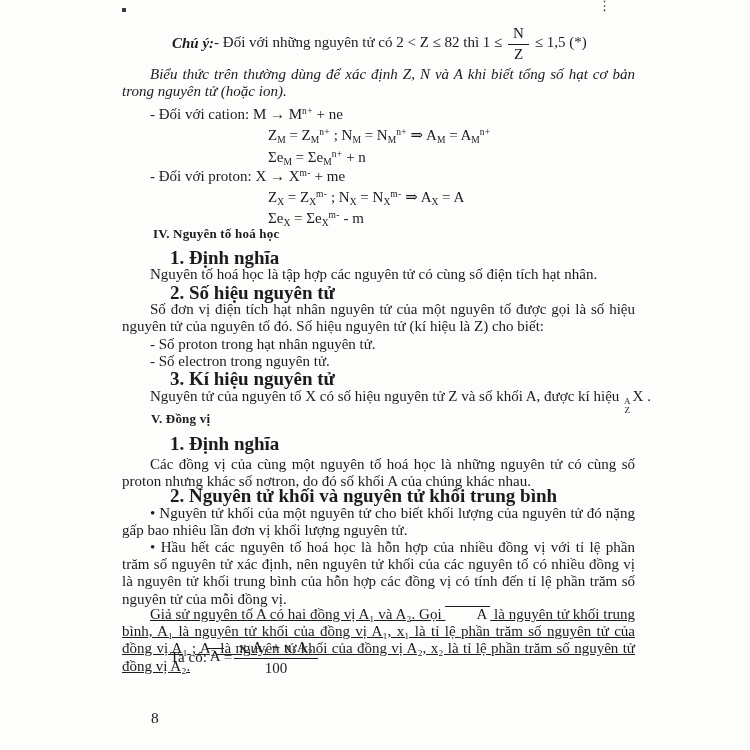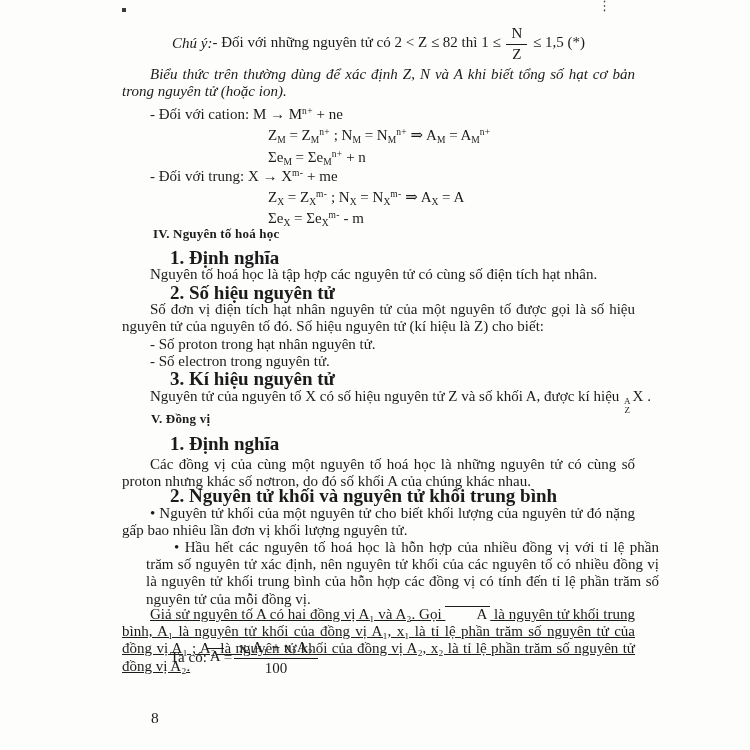--- a/index.html
+++ b/index.html
@@ -6,21 +6,21 @@
   body{
     width:750px;height:750px;position:relative;overflow:hidden;
     background:#fdfdfc;color:#1b1b1b;
     font-family:"Liberation Serif","DejaVu Serif",serif;
     font-size:15px;line-height:17.2px;
   }
   .blk{position:absolute;}
   .para{width:513px;text-align:justify;text-indent:28px;}
   .sec-title{font-weight:bold;font-size:13px;letter-spacing:.2px;}
   .sub-title{font-weight:bold;font-size:19px;}
-  .bi{font-weight:normal;font-style:italic;}
+  .bi{font-weight:bold;font-style:italic;}
   .fline{white-space:nowrap;}
   sup{font-size:9.5px;vertical-align:5px;letter-spacing:.3px;}
   sub{font-size:9.5px;vertical-align:-3px;}
   .frac{display:inline-block;text-align:center;vertical-align:middle;margin:0 2px;}
   .frac .num{display:block;border-bottom:1.4px solid #1b1b1b;padding:0 5px 1px 5px;}
   .frac .den{display:block;padding-top:1px;}
   .over{display:inline-block;border-top:1.4px solid #1b1b1b;padding:0 3px;line-height:15px;margin-top:-4px;}
   .ostack{display:inline-flex;flex-direction:column;align-items:center;font-size:9px;line-height:9px;vertical-align:-3px;margin:0 2px 0 1px;}
   .vcenter{display:flex;align-items:center;}
   .artifact{position:absolute;color:#2a2a2a;}
@@ -37,21 +37,21 @@
 <div class="blk vcenter" style="left:122px;top:24px;height:40px;padding-left:50px;">
   <span class="bi">Chú ý:</span>
     <span class="fline"><span> - Đối với những nguyên tử có 2 &lt; Z ≤ 82 thì 1 ≤ </span><span class="frac"><span class="num">N</span><span class="den">Z</span></span><span> ≤ 1,5  (*)</span></span>
 </div>
 
 <div class="blk para" style="left:122px;top:66px;font-style:italic;">Biểu thức trên thường dùng để xác định Z, N và A khi biết tổng số hạt cơ bản trong nguyên tử (hoặc ion).</div>
 
 <div class="blk fline" style="left:150px;top:103px;"><span>- Đối với cation:  M → M</span><sup>n+</sup><span> + ne</span></div>
 <div class="blk fline" style="left:268px;top:124px;"><span>Z</span><sub>M</sub><span> = Z</span><sub>M</sub><sup>n+</sup><span> ; N</span><sub>M</sub><span> = N</span><sub>M</sub><sup>n+</sup><span> ⇒ A</span><sub>M</sub><span> = A</span><sub>M</sub><sup>n+</sup></div>
 <div class="blk fline" style="left:268px;top:146px;"><span>Σe</span><sub>M</sub><span> = Σe</span><sub>M</sub><sup>n+</sup><span> + n</span></div>
-<div class="blk fline" style="left:150px;top:165px;"><span>- Đối với trung:  X → X</span><sup>m-</sup><span> + me</span></div>
+<div class="blk fline" style="left:150px;top:165px;"><span>- Đối với proton:  X → X</span><sup>m-</sup><span> + me</span></div>
 <div class="blk fline" style="left:268px;top:186px;"><span>Z</span><sub>X</sub><span> = Z</span><sub>X</sub><sup>m-</sup><span> ; N</span><sub>X</sub><span> = N</span><sub>X</sub><sup>m-</sup><span> ⇒ A</span><sub>X</sub><span> = A</span></div>
 <div class="blk fline" style="left:268px;top:207px;"><span>Σe</span><sub>X</sub><span> = Σe</span><sub>X</sub><sup>m-</sup><span> - m</span></div>
 
 <div class="blk sec-title" style="left:153px;top:225px;">IV. Nguyên tố hoá học</div>
 <div class="blk sub-title" style="left:170px;top:249px;">1. Định nghĩa</div>
 <div class="blk" style="left:150px;top:266px;">Nguyên tố hoá học là tập hợp các nguyên tử có cùng số điện tích hạt nhân.</div>
 <div class="blk sub-title" style="left:170px;top:284px;">2. Số hiệu nguyên tử</div>
 <div class="blk para" style="left:122px;top:301px;">Số đơn vị điện tích hạt nhân nguyên tử của một nguyên tố được gọi là số hiệu nguyên tử của nguyên tố đó. Số hiệu nguyên tử (kí hiệu là Z) cho biết:</div>
 <div class="blk" style="left:150px;top:336px;">- Số proton trong hạt nhân nguyên tử.</div>
 <div class="blk" style="left:150px;top:353px;">- Số electron trong nguyên tử.</div>
@@ -59,21 +59,21 @@
 <div class="blk" style="left:150px;top:388px;"><span>Nguyên tử của nguyên tố X có số hiệu nguyên tử Z và số khối A, được kí hiệu </span><span class="ostack">
       <span>A</span>
       <span>Z</span>
     </span><span>X .</span></div>
 
 <div class="blk sec-title" style="left:151px;top:410px;">V. Đồng vị</div>
 <div class="blk sub-title" style="left:170px;top:435px;">1. Định nghĩa</div>
 <div class="blk para" style="left:122px;top:456px;">Các đồng vị của cùng một nguyên tố hoá học là những nguyên tử có cùng số proton nhưng khác số nơtron, do đó số khối A của chúng khác nhau.</div>
 <div class="blk sub-title" style="left:170px;top:487px;">2. Nguyên tử khối và nguyên tử khối trung bình</div>
 <div class="blk para" style="left:122px;top:505px;">• Nguyên tử khối của một nguyên tử cho biết khối lượng của nguyên tử đó nặng gấp bao nhiêu lần đơn vị khối lượng nguyên tử.</div>
-<div class="blk para" style="left:122px;top:539px;margin-left:24px;">• Hầu hết các nguyên tố hoá học là hỗn hợp của nhiều đồng vị với tỉ lệ phần trăm số nguyên tử xác định, nên nguyên tử khối của các nguyên tố có nhiều đồng vị là nguyên tử khối trung bình của hỗn hợp các đồng vị có tính đến tỉ lệ phần trăm số nguyên tử của mỗi đồng vị.</div>
+<div class="blk para" style="left:122px;top:539px;">• Hầu hết các nguyên tố hoá học là hỗn hợp của nhiều đồng vị với tỉ lệ phần trăm số nguyên tử xác định, nên nguyên tử khối của các nguyên tố có nhiều đồng vị là nguyên tử khối trung bình của hỗn hợp các đồng vị có tính đến tỉ lệ phần trăm số nguyên tử của mỗi đồng vị.</div>
 <div class="blk para" style="left:122px;top:606px;text-decoration:underline;"><span>Giả sử nguyên tố A có hai đồng vị A₁ và A₂. Gọi </span><span class="over">A</span><span> là nguyên tử khối trung bình, A₁ là nguyên tử khối của đồng vị A₁, x₁ là tỉ lệ phần trăm số nguyên tử của đồng vị A₁ ; A₂ là nguyên tử khối của đồng vị A₂, x₂ là tỉ lệ phần trăm số nguyên tử đồng vị A₂.</span></div>
 <div class="blk vcenter" style="left:170px;top:636px;height:44px;">
     <span>Ta có:   </span>
     <span class="over">A</span>
     <span> = </span>
     <span class="frac">
       <span class="num">x₁A₁ + x₂A₂</span>
       <span class="den">100</span>
     </span>
   </div>

